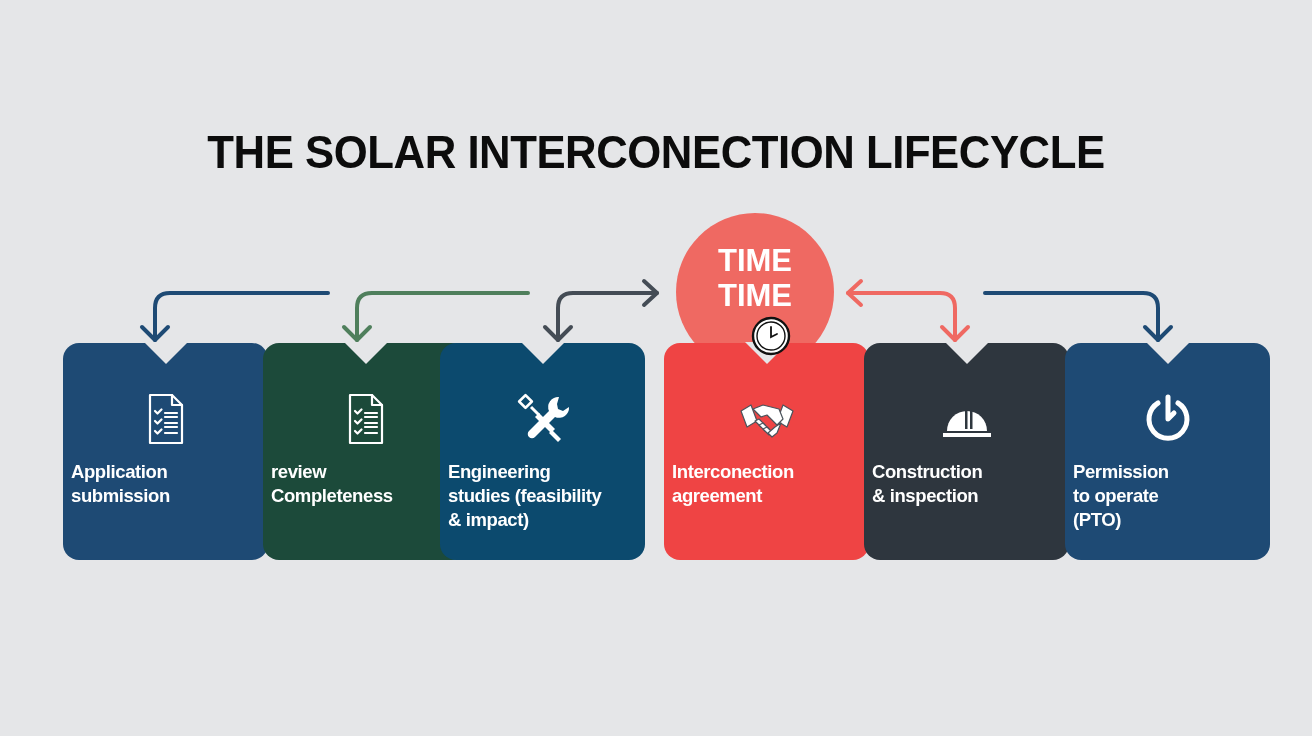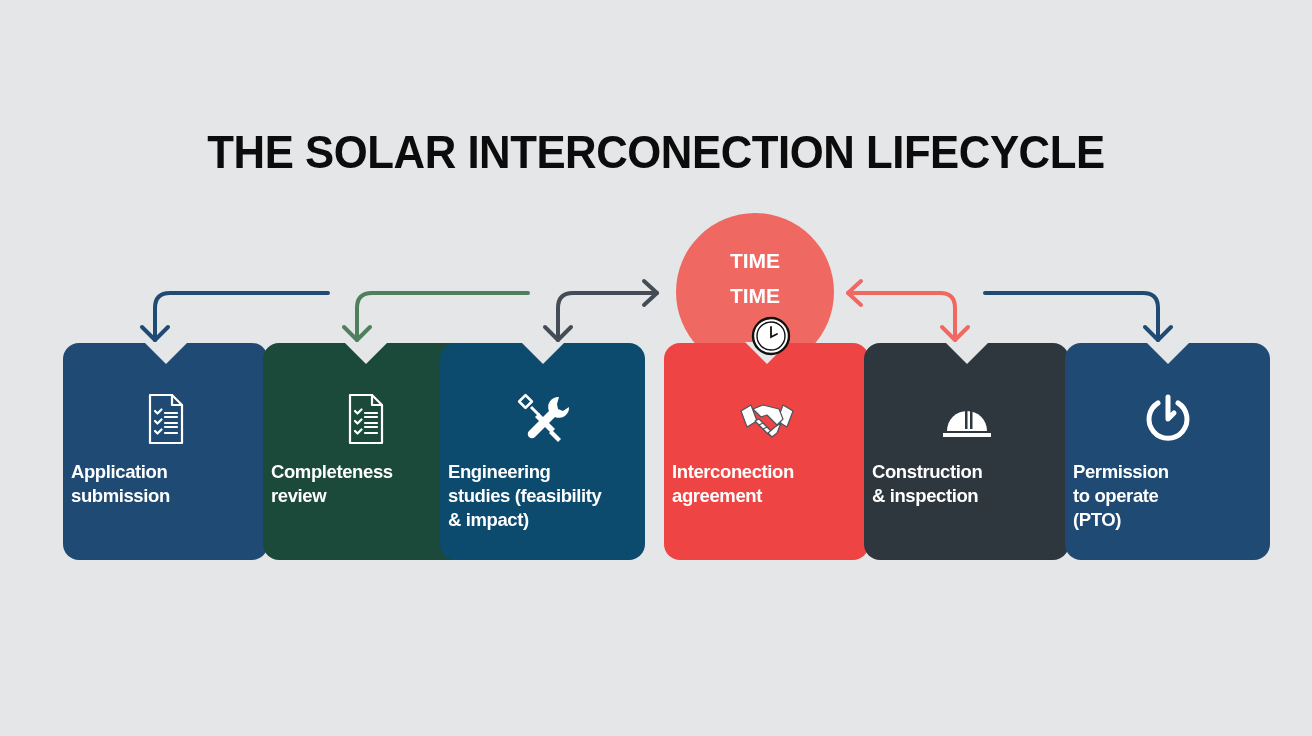--- a/index.html
+++ b/index.html
@@ -26,21 +26,21 @@
     }
     .delay-circle {
       position: absolute;
       left: 676px; top: 213px;
       width: 158px; height: 158px;
       border-radius: 50%;
       background: #ef6962;
       text-align: center;
       color: #ffffff;
       font-weight: bold;
-      font-size: 21px;
+      font-size: 31px;
       line-height: 35px;
       padding-top: 30px;
     }
     .delay-circle span { display: block; }
     .card {
       position: absolute;
       top: 343px;
       width: 205px;
       height: 217px;
       border-radius: 16px;
@@ -139,22 +139,22 @@
   <div class="notch"></div>
   <svg class="card-icon" viewBox="0 0 56 56" fill="none" stroke="#ffffff" stroke-width="2.2" stroke-linecap="round" stroke-linejoin="round">
     <path d="M12 4 H34 L44 14 V52 H12 Z"></path>
     <path d="M34 4 V14 H44"></path>
     <path d="M17 20 l2.5 2.5 l4 -4"></path>
     <path d="M17 30 l2.5 2.5 l4 -4"></path>
     <path d="M17 40 l2.5 2.5 l4 -4"></path>
     <path d="M27 22 H39 M27 26 H39 M27 32 H39 M27 36 H39 M27 42 H39"></path>
   </svg>
   <div class="card-label">
+    <div>review</div>
     <div>Completeness</div>
-    <div>review</div>
   </div>
 </div>
 
 <div class="card" style="left:440px; background:#0c4a6e;padding-left:47px;">
   <div class="notch"></div>
   <svg class="card-icon" viewBox="0 0 56 56">
 
     <path d="M44 6 a10 10 0 0 0 -10 14 L14 40 a4 4 0 0 0 6 6 L40 26 a10 10 0 0 0 14 -10 l-6 4 l-5 -2 l-1 -5 z" fill="#ffffff"></path>
 
     <g fill="none" stroke="#ffffff" stroke-width="2.6" stroke-linejoin="round">

